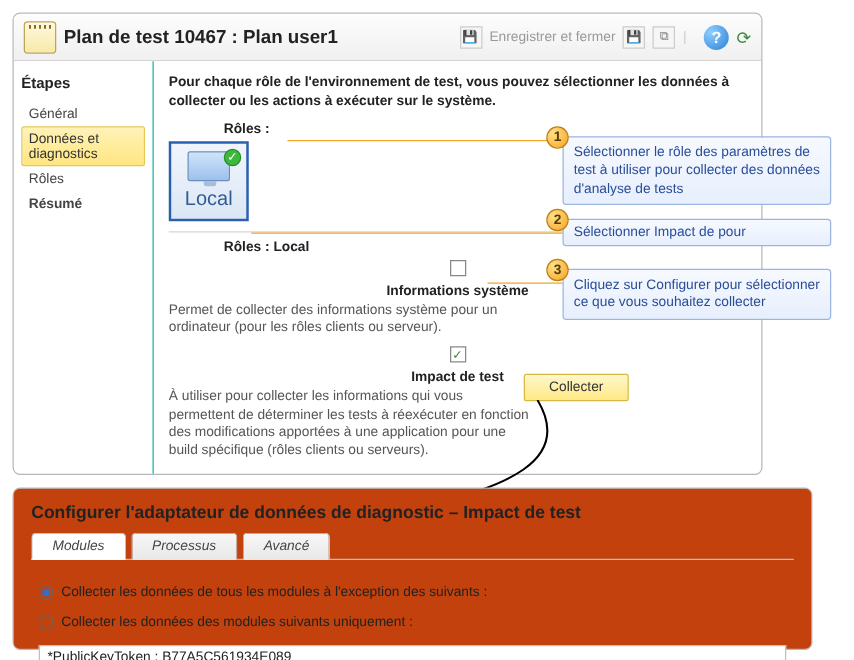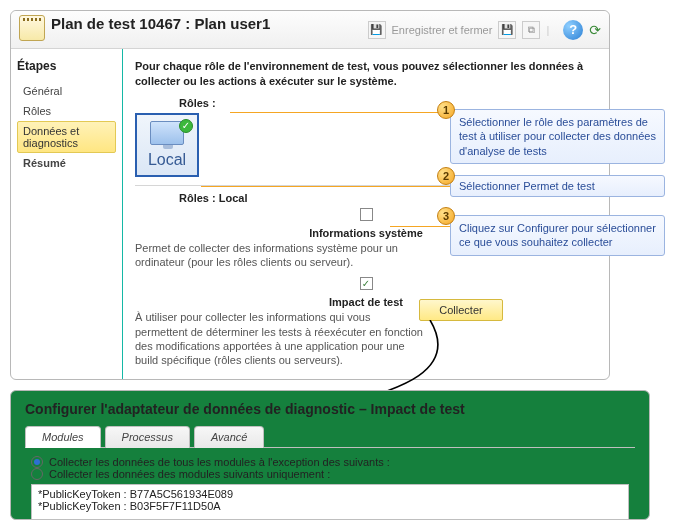--- a/index.html
+++ b/index.html
@@ -16,20 +16,21 @@
     position: absolute;
     left: 10px; top: 10px;
     width: 600px;
     height: 370px;
     border: 1px solid #b8b8b8;
     border-radius: 6px;
     background: #fff;
   }
   .titlebar {
     display: flex;
+    align-items: center;
     height: 38px;
     padding: 4px 8px;
     border-bottom: 1px solid #d4d4d4;
     background: linear-gradient(#fdfdfd,#f0f0f0);
     border-radius: 6px 6px 0 0;
   }
   .notepad-icon {
     width: 26px; height: 26px;
     background: linear-gradient(#fff8e0,#f7e9a8);
     border: 1px solid #c0a552;
@@ -153,21 +154,21 @@
   .lead2{top:186px;left:201px;width:249px;}
   .lead3{top:226px;left:390px;width:60px;}
 
   
   .panel2{
     position:absolute;
     left:10px;top:390px;
     width:640px;height:130px;
     border:1px solid #b8b8b8;
     border-radius:6px;
-    background:#15803d;
+    background:#c2410c;
     padding:10px 14px;
   }
   .panel2-title{font-size:14px;font-weight:bold;margin-bottom:8px;color:#222;}
   .tabs{display:flex;border-bottom:1px solid #bfbfbf;}
   .tab{
     padding:4px 16px;
     background:linear-gradient(#f7f7f7,#e8e8e8);
     border:1px solid #bfbfbf;
     border-bottom:none;
     border-radius:4px 4px 0 0;
@@ -175,21 +176,21 @@
     color:#444;
     position:relative;
     top:1px;
     font-style:italic;
   }
   .tab.active{
     background:#fff;
     border-bottom:1px solid #fff;
   }
   .p2-body{padding:8px 6px;}
-  .radio-line{display:flex;align-items:center;gap:6px;margin:0 0;color:#222;}
+  .radio-line{display:flex;align-items:center;gap:6px;margin:12px 0;color:#222;}
   .radio{width:12px;height:12px;border:1px solid #666;border-radius:50%;display:inline-flex;align-items:center;justify-content:center;}
   .radio.sel::after{content:"";width:6px;height:6px;background:#2d6fd2;border-radius:50%;}
   .token-box{
     border:1px solid #bfbfbf;margin-top:4px;padding:3px 6px;height:36px;overflow:hidden;color:#222;
     background:#fff;
   }
   svg.arrow{position:absolute;pointer-events:none;}
 </style>
 </head>
 <body>
@@ -205,22 +206,22 @@
       <div class="tb-iconbtn">⧉</div>
       <span style="color:#ccc">|</span>
       <div class="help-icon">?</div>
       <span class="refresh-icon">⟳</span>
     </div>
   </div>
   <div class="body">
     <div class="sidebar">
       <div class="sidebar-title">Étapes</div>
       <div class="side-item">Général</div>
+      <div class="side-item selected">Données et diagnostics</div>
       <div class="side-item">Rôles</div>
-      <div class="side-item selected">Données et diagnostics</div>
       <div class="side-item bold">Résumé</div>
     </div>
     <div class="content">
       <div class="instr">Pour chaque rôle de l'environnement de test, vous pouvez sélectionner les données à collecter ou les actions à exécuter sur le système.</div>
       <div class="label-bold">Rôles :</div>
       <div class="role-tile">
         <div class="monitor"></div>
         <div class="green-check">✓</div>
         <div class="tile-label">Local</div>
       </div>
@@ -253,21 +254,21 @@
 <div class="lead lead1"></div>
 <div class="lead lead2"></div>
 <div class="lead lead3"></div>
 
 <div class="callout c1">
   <div class="num">1</div>
   <span>Sélectionner le rôle des paramètres de test à utiliser pour collecter des données d'analyse de tests</span>
 </div>
 <div class="callout c2">
   <div class="num">2</div>
-  <span>Sélectionner Permet de test</span>
+  <span>Sélectionner Impact de pour</span>
 </div>
 <div class="callout c3">
   <div class="num">3</div>
   <span>Cliquez sur Configurer pour sélectionner ce que vous souhaitez collecter</span>
 </div>
 
 <svg class="arrow" style="left:340px;top:320px;width:200px;height:100px">
   <path d="M90,0 C120,50 60,70 0,85" stroke="#000" stroke-width="1.6" fill="none"></path>
   <path d="M0,85 l8,-6 M0,85 l10,2" stroke="#000" stroke-width="1.6" fill="none"></path>
 </svg>

